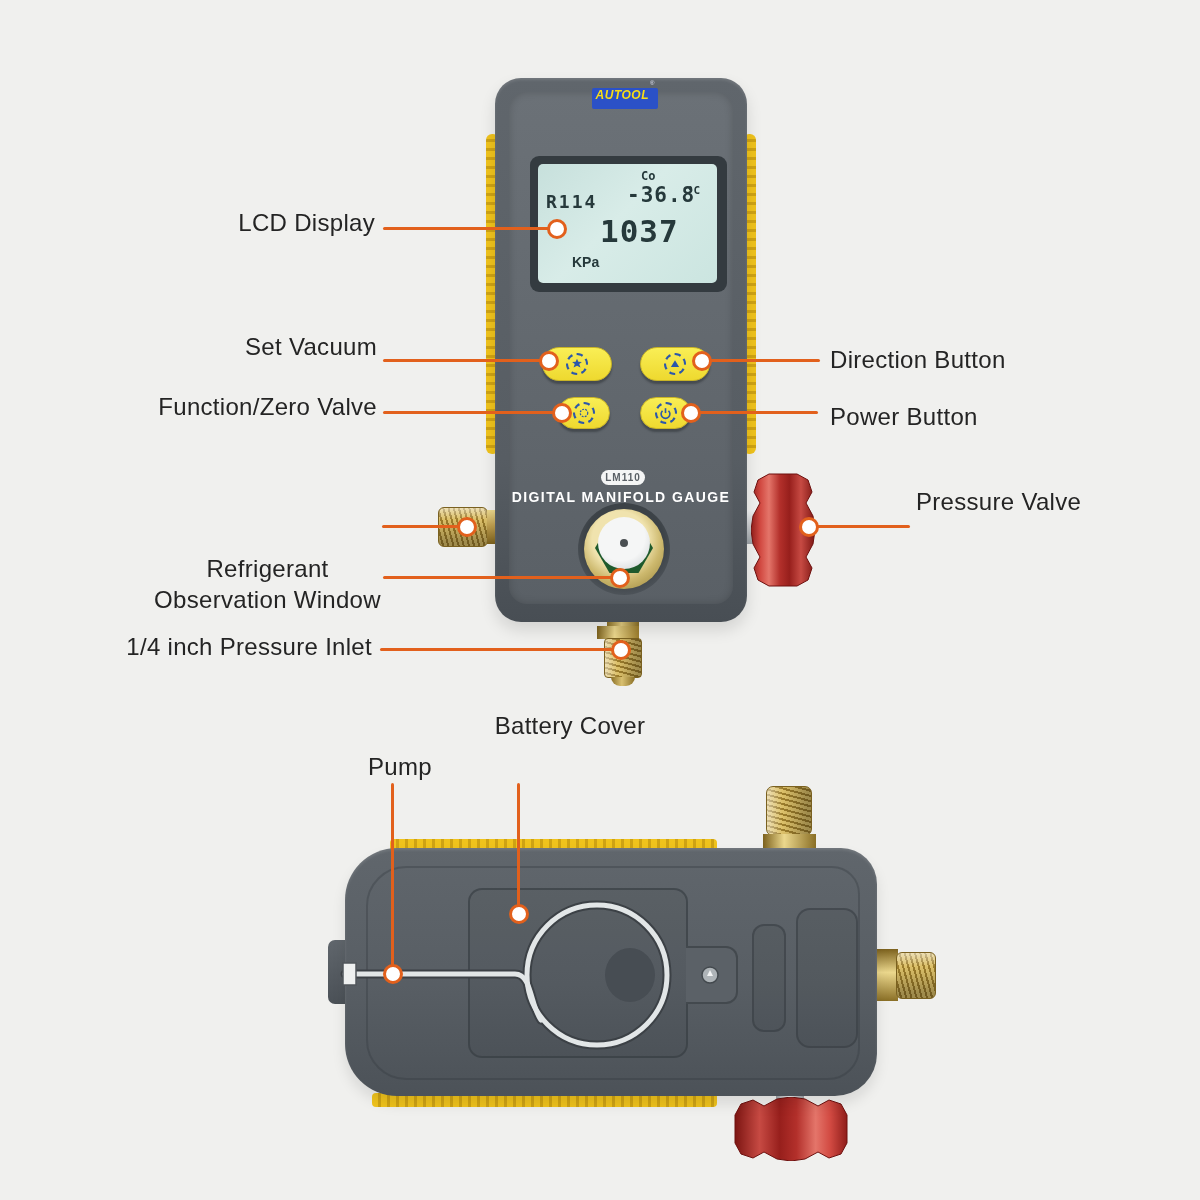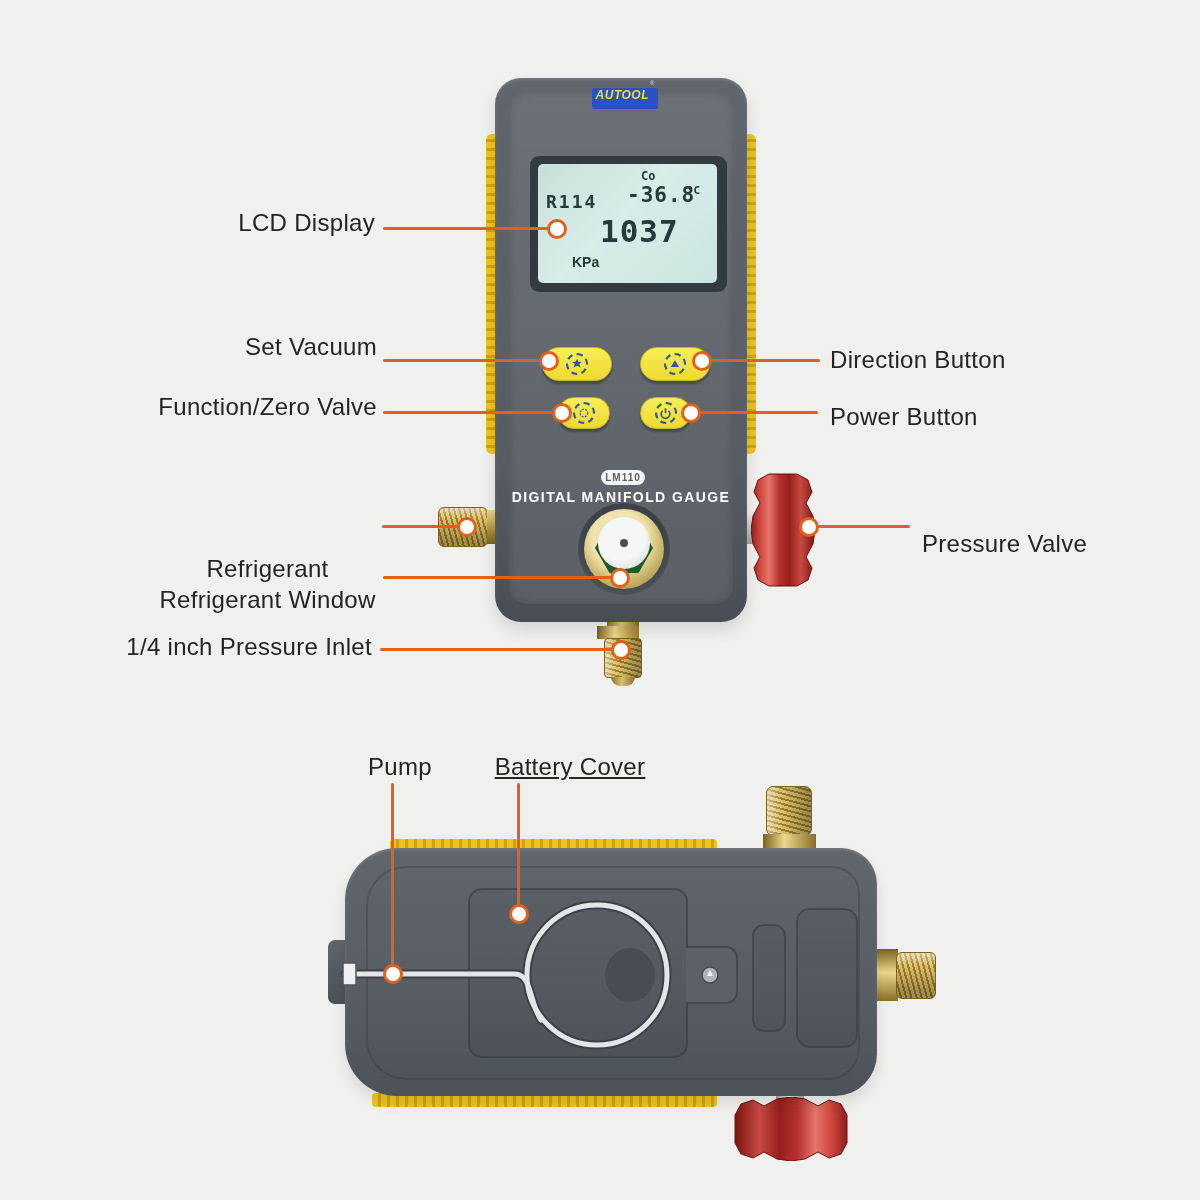--- a/index.html
+++ b/index.html
@@ -165,28 +165,28 @@
   </div>
 
   <div class="slot" style="left:752px;top:924px;width:30px;height:104px;z-index:3;"></div>
   <div class="slot" style="left:796px;top:908px;width:58px;height:136px;border-radius:14px;z-index:3;"></div>
 
   <div class="label right" style="right:825px;top:207px;">LCD Display</div>
   <div class="label right" style="right:823px;top:331px;">Set Vacuum</div>
   <div class="label right" style="right:823px;top:391px;">Function/Zero Valve</div>
   <div class="label center" style="left:120px;top:553px;width:295px;line-height:31px;">
     <span>Refrigerant</span><br>
-    <span>Refrigerant Window</span>
+    <span>Observation Window</span>
   </div>
   <div class="label right" style="right:828px;top:631px;">1/4 inch Pressure Inlet</div>
   <div class="label" style="left:830px;top:344px;">Direction Button</div>
   <div class="label" style="left:830px;top:401px;">Power Button</div>
-  <div class="label" style="left:916px;top:528px;margin-left:6px;">Pressure Valve</div>
+  <div class="label" style="left:916px;top:486px;">Pressure Valve</div>
   <div class="label center" style="left:340px;top:751px;width:120px;">Pump</div>
-  <div class="label center" style="left:460px;top:751px;width:220px;text-decoration:underline;">Battery Cover</div>
+  <div class="label center" style="left:460px;top:710px;width:220px;">Battery Cover</div>
 
   <div class="lead" style="left:383px;top:227px;width:168px;z-index:39;"></div>
   <div class="lead" style="left:383px;top:359px;width:160px;z-index:39;"></div>
   <div class="lead" style="left:383px;top:411px;width:173px;z-index:39;"></div>
   <div class="lead" style="left:708px;top:359px;width:112px;z-index:39;"></div>
   <div class="lead" style="left:697px;top:411px;width:121px;z-index:39;"></div>
   <div class="lead" style="left:815px;top:525px;width:95px;z-index:39;"></div>
   <div class="lead" style="left:382px;top:525px;width:79px;z-index:39;"></div>
   <div class="lead" style="left:383px;top:576px;width:231px;z-index:39;"></div>
   <div class="lead" style="left:380px;top:648px;width:235px;z-index:39;"></div>

